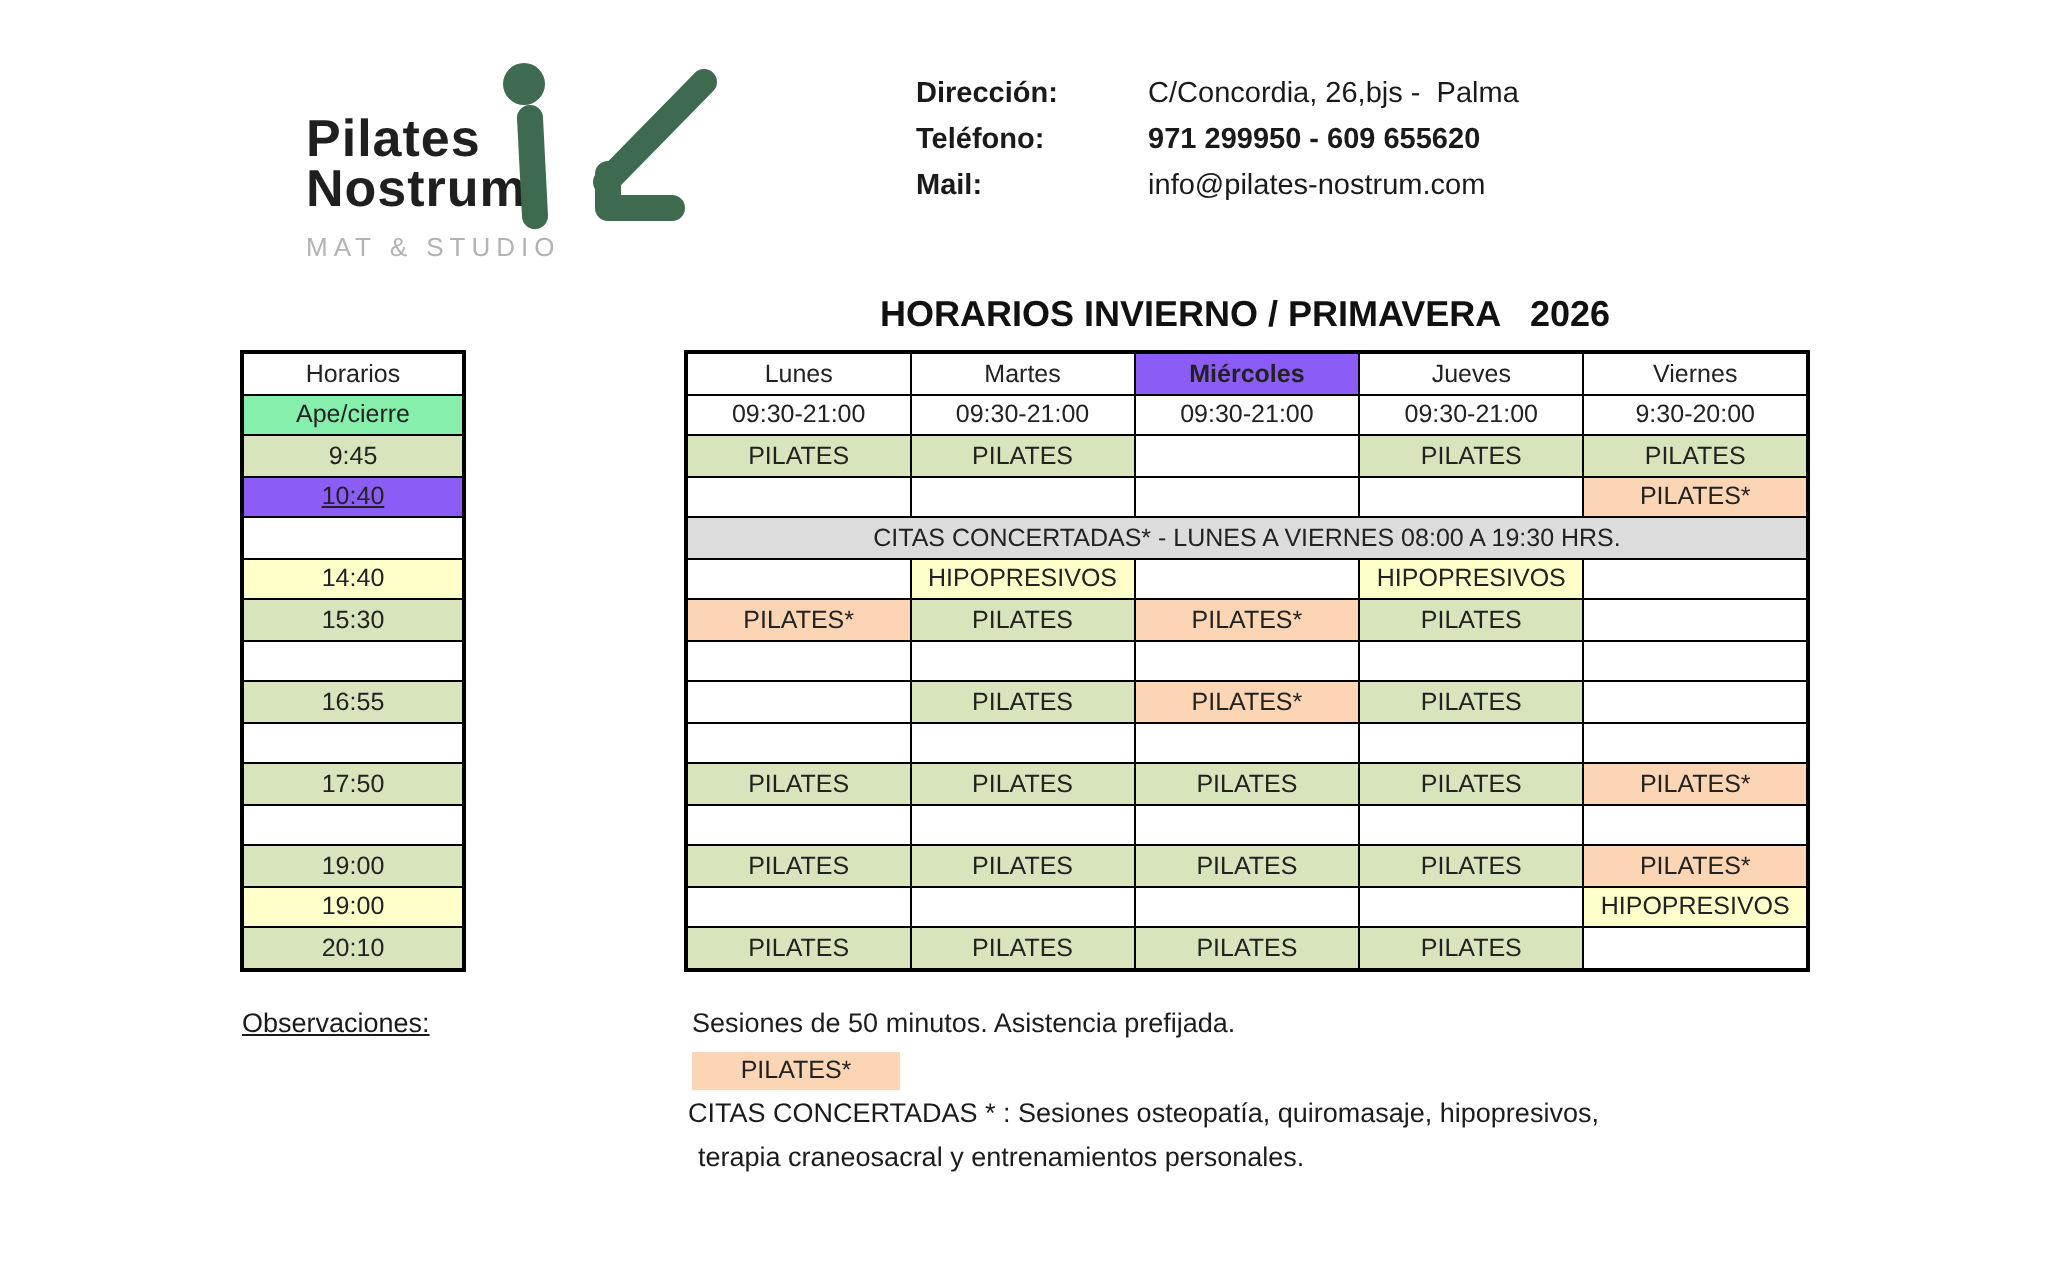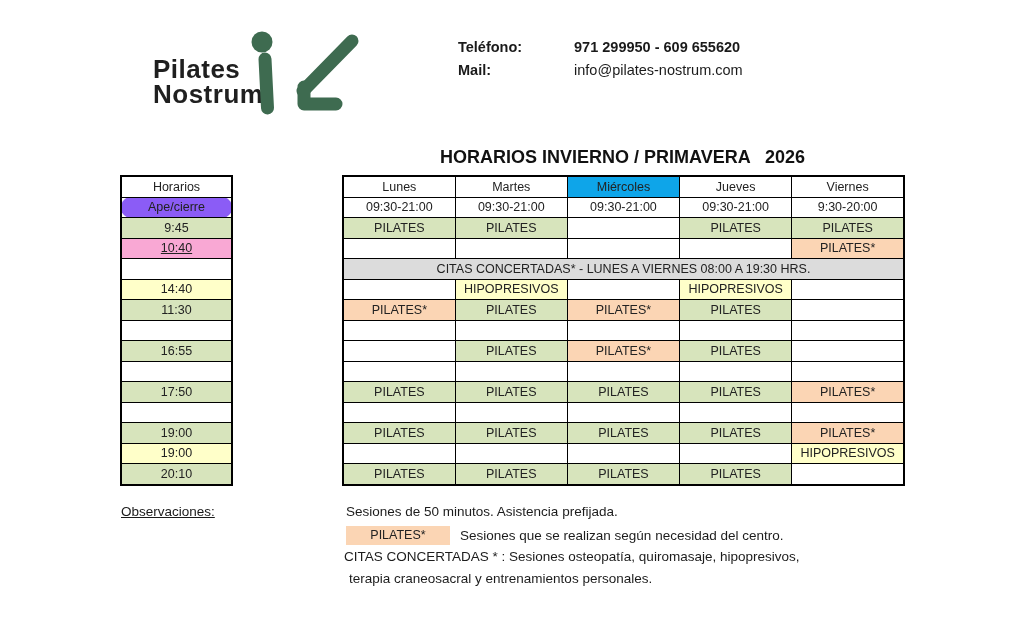--- a/index.html
+++ b/index.html
@@ -40,63 +40,68 @@
   .obs2-text{margin-left:10px;}
 </style>
 </head>
 <body>
 
 <div class="canvas">
 
   <div class="logo">
     <div class="logo-line1">Pilates</div>
     <div class="logo-line2">Nostrum</div>
+    <div class="logo-tagline">MAT &amp; STUDIO</div>
   </div>
   <svg class="logo-icon" width="118" height="95" viewBox="0 0 118 95" aria-hidden="true">
     <circle cx="16" cy="14" r="10.5" fill="currentColor"></circle>
     <line x1="19" y1="31" x2="21.5" y2="80" stroke="currentColor" stroke-width="13" stroke-linecap="round"></line>
     <line x1="57" y1="63" x2="106" y2="13" stroke="currentColor" stroke-width="13" stroke-linecap="round"></line>
     <path d="M 58 59 L 58 76 L 90 76" fill="none" stroke="currentColor" stroke-width="13" stroke-linecap="round" stroke-linejoin="round"></path>
   </svg>
 
   <div class="contact">
+    <div class="c-row">
+      <span class="c-label">Dirección:</span>
+      <span class="c-value">C/Concordia, 26,bjs - &nbsp;Palma</span>
+    </div>
     <div class="c-row">
       <span class="c-label">Teléfono:</span>
       <span class="c-value c-bold">971 299950 - 609 655620</span>
     </div>
     <div class="c-row">
       <span class="c-label">Mail:</span>
       <span class="c-value">info@pilates-nostrum.com</span>
     </div>
   </div>
 
   <div class="title">HORARIOS INVIERNO / PRIMAVERA &nbsp; 2026</div>
 
   <table class="hours-table">
     <tbody id="hours-body">
         <tr>
           <td style="background: rgb(255, 255, 255);">Horarios</td>
         </tr>
         <tr>
-          <td style="background: #8b5cf6; border-radius: 10px;">Ape/cierre</td>
+          <td style="background: #86efac;">Ape/cierre</td>
         </tr>
         <tr>
           <td style="background: rgb(215, 228, 188);">9:45</td>
         </tr>
         <tr>
-          <td style="background: #f9a8d4; text-decoration: underline;">10:40</td>
+          <td style="background: #8b5cf6; text-decoration: underline;">10:40</td>
         </tr>
         <tr>
           <td style="background: rgb(255, 255, 255);"></td>
         </tr>
         <tr>
           <td style="background: rgb(255, 255, 201);">14:40</td>
         </tr>
         <tr>
-          <td style="background: rgb(215, 228, 188);">11:30</td>
+          <td style="background: rgb(215, 228, 188);">15:30</td>
         </tr>
         <tr>
           <td style="background: rgb(255, 255, 255);"></td>
         </tr>
         <tr>
           <td style="background: rgb(215, 228, 188);">16:55</td>
         </tr>
         <tr>
           <td style="background: rgb(255, 255, 255);"></td>
         </tr>
@@ -116,21 +121,21 @@
           <td style="background: rgb(215, 228, 188);">20:10</td>
         </tr>
       </tbody>
   </table>
 
   <table class="schedule-table">
     <tbody id="schedule-body">
         <tr>
           <td style="background: rgb(255, 255, 255);">Lunes</td>
           <td style="background: rgb(255, 255, 255);">Martes</td>
-          <td style="background: #0ea5e9;">Miércoles</td>
+          <td style="background: #8b5cf6; font-weight: bold;">Miércoles</td>
           <td style="background: rgb(255, 255, 255);">Jueves</td>
           <td style="background: rgb(255, 255, 255);">Viernes</td>
         </tr>
         <tr>
           <td style="background: rgb(255, 255, 255);">09:30-21:00</td>
           <td style="background: rgb(255, 255, 255);">09:30-21:00</td>
           <td style="background: rgb(255, 255, 255);">09:30-21:00</td>
           <td style="background: rgb(255, 255, 255);">09:30-21:00</td>
           <td style="background: rgb(255, 255, 255); text-align: center;">9:30-20:00</td>
         </tr>
@@ -221,18 +226,17 @@
           <td style="background: rgb(215, 228, 188);">PILATES</td>
           <td style="background: rgb(255, 255, 255);"></td>
         </tr>
       </tbody>
   </table>
 
   <div class="obs-label">Observaciones:</div>
   <div class="obs-line obs1">Sesiones de 50 minutos. Asistencia prefijada.</div>
   <div class="obs-line obs2">
     <span class="swatch" style="background: rgb(251, 213, 180);">PILATES*</span>
-    <span class="obs2-text">Sesiones que se realizan según necesidad del centro.</span>
   </div>
   <div class="obs-line obs4">terapia craneosacral y entrenamientos personales.</div>
   <div class="obs-line obs3">CITAS CONCERTADAS * : Sesiones osteopatía, quiromasaje, hipopresivos,</div>
 
 </div>
 
 </body></html>

